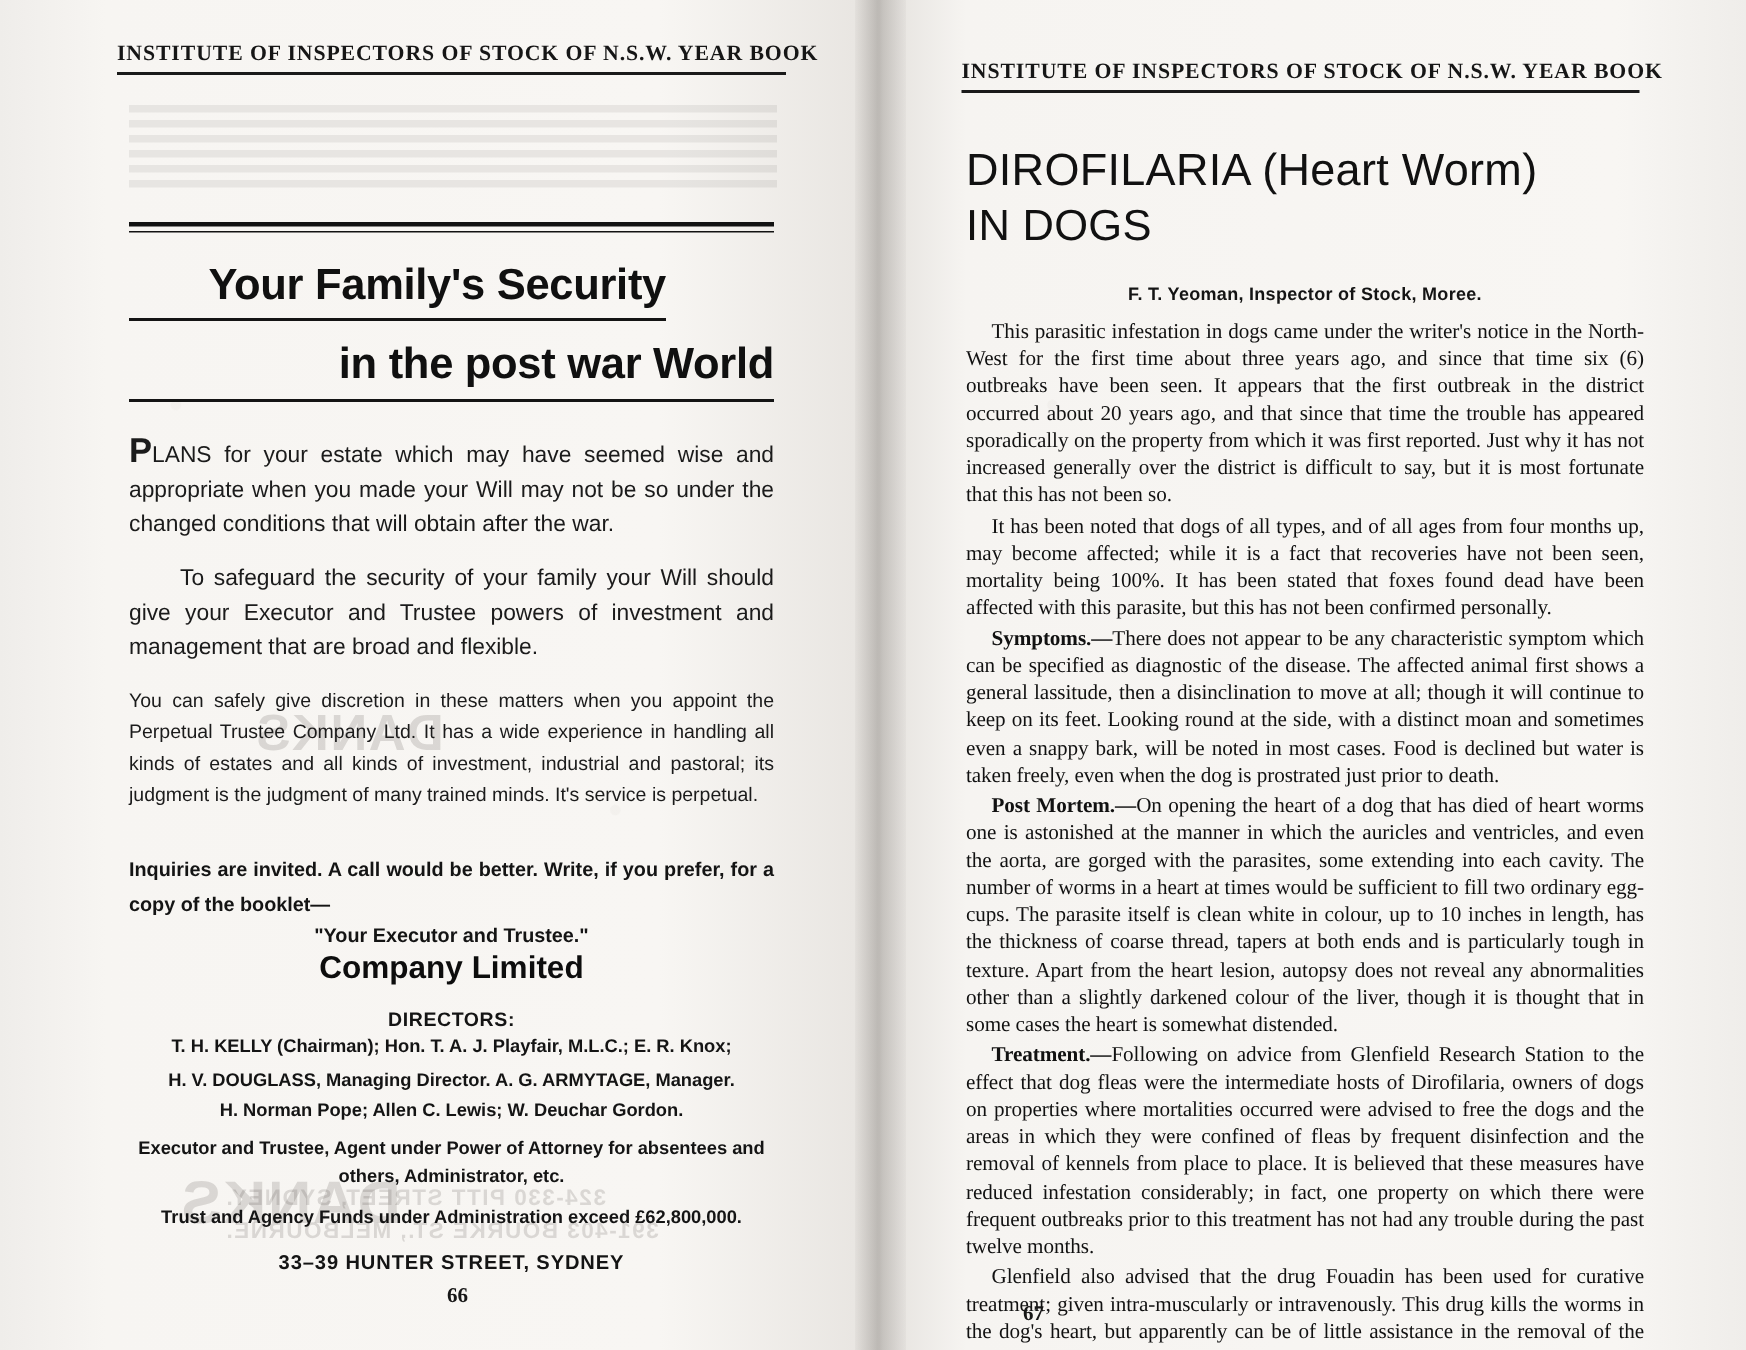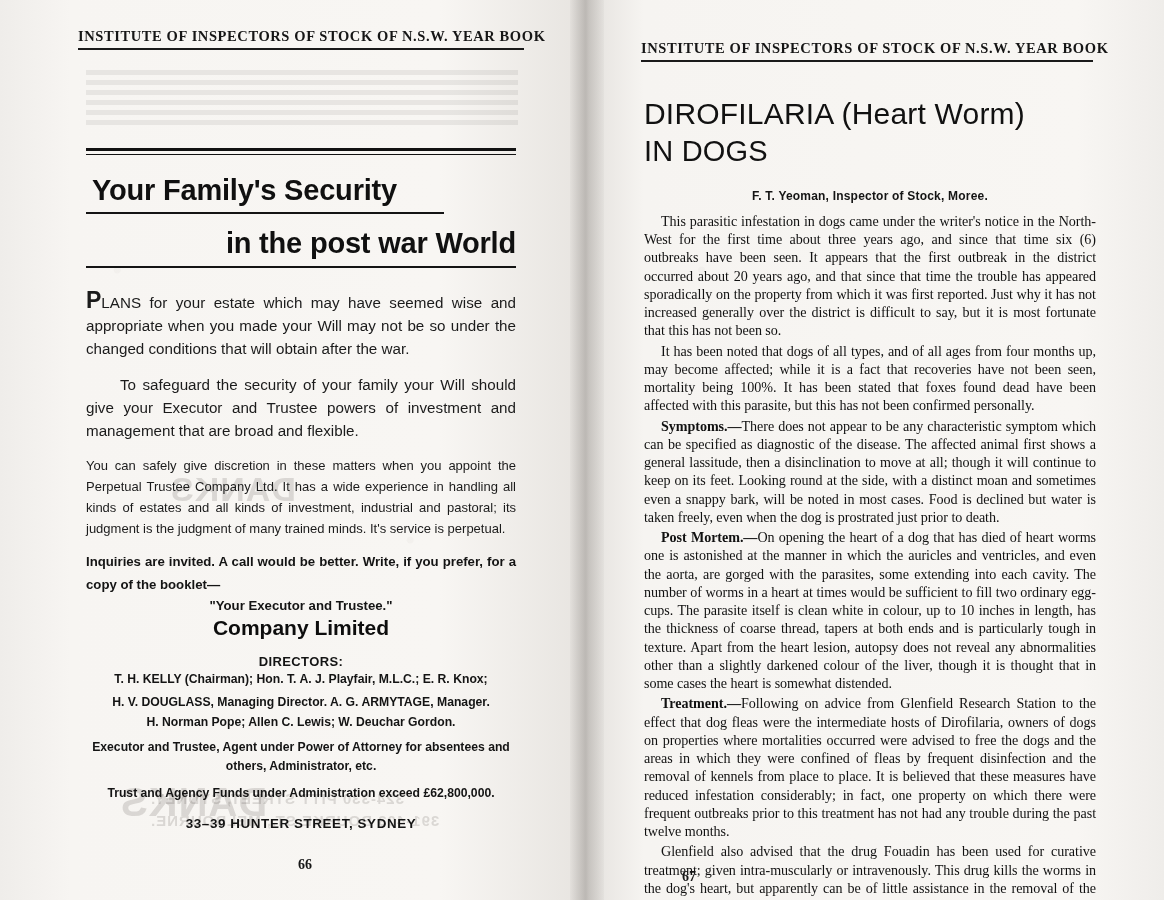--- a/index.html
+++ b/index.html
@@ -81,20 +81,21 @@
     color: #101010;
     line-height: 1.32;
     letter-spacing: -0.2px;
   }
   .ad-head .l1 {
     display: block;
     padding-left: 6px;
     border-bottom: 2px solid #141414;
     width: 352px;
     padding-bottom: 3px;
+    text-align: right;
   }
   .ad-head .l2 {
     display: block;
     text-align: right;
     margin-top: 10px;
     border-bottom: 2px solid #141414;
     padding-bottom: 3px;
   }
   .ad-body {
     font-family: "Liberation Sans", sans-serif;
@@ -117,21 +118,21 @@
     line-height: 1.62;
     color: #1b1b1b;
     text-align: justify;
     margin-top: 10px;
   }
   .ad-invite {
     font-family: "Liberation Sans", sans-serif;
     font-weight: bold;
     font-size: 13.2px;
     line-height: 1.7;
-    margin-top: 12px;
+    margin-top: 29px;
     text-align: justify;
   }
   .ad-booklet {
     font-family: "Liberation Sans", sans-serif;
     font-weight: bold;
     font-size: 13.2px;
     text-align: center;
     margin-top: 2px;
   }
   .company-name {

